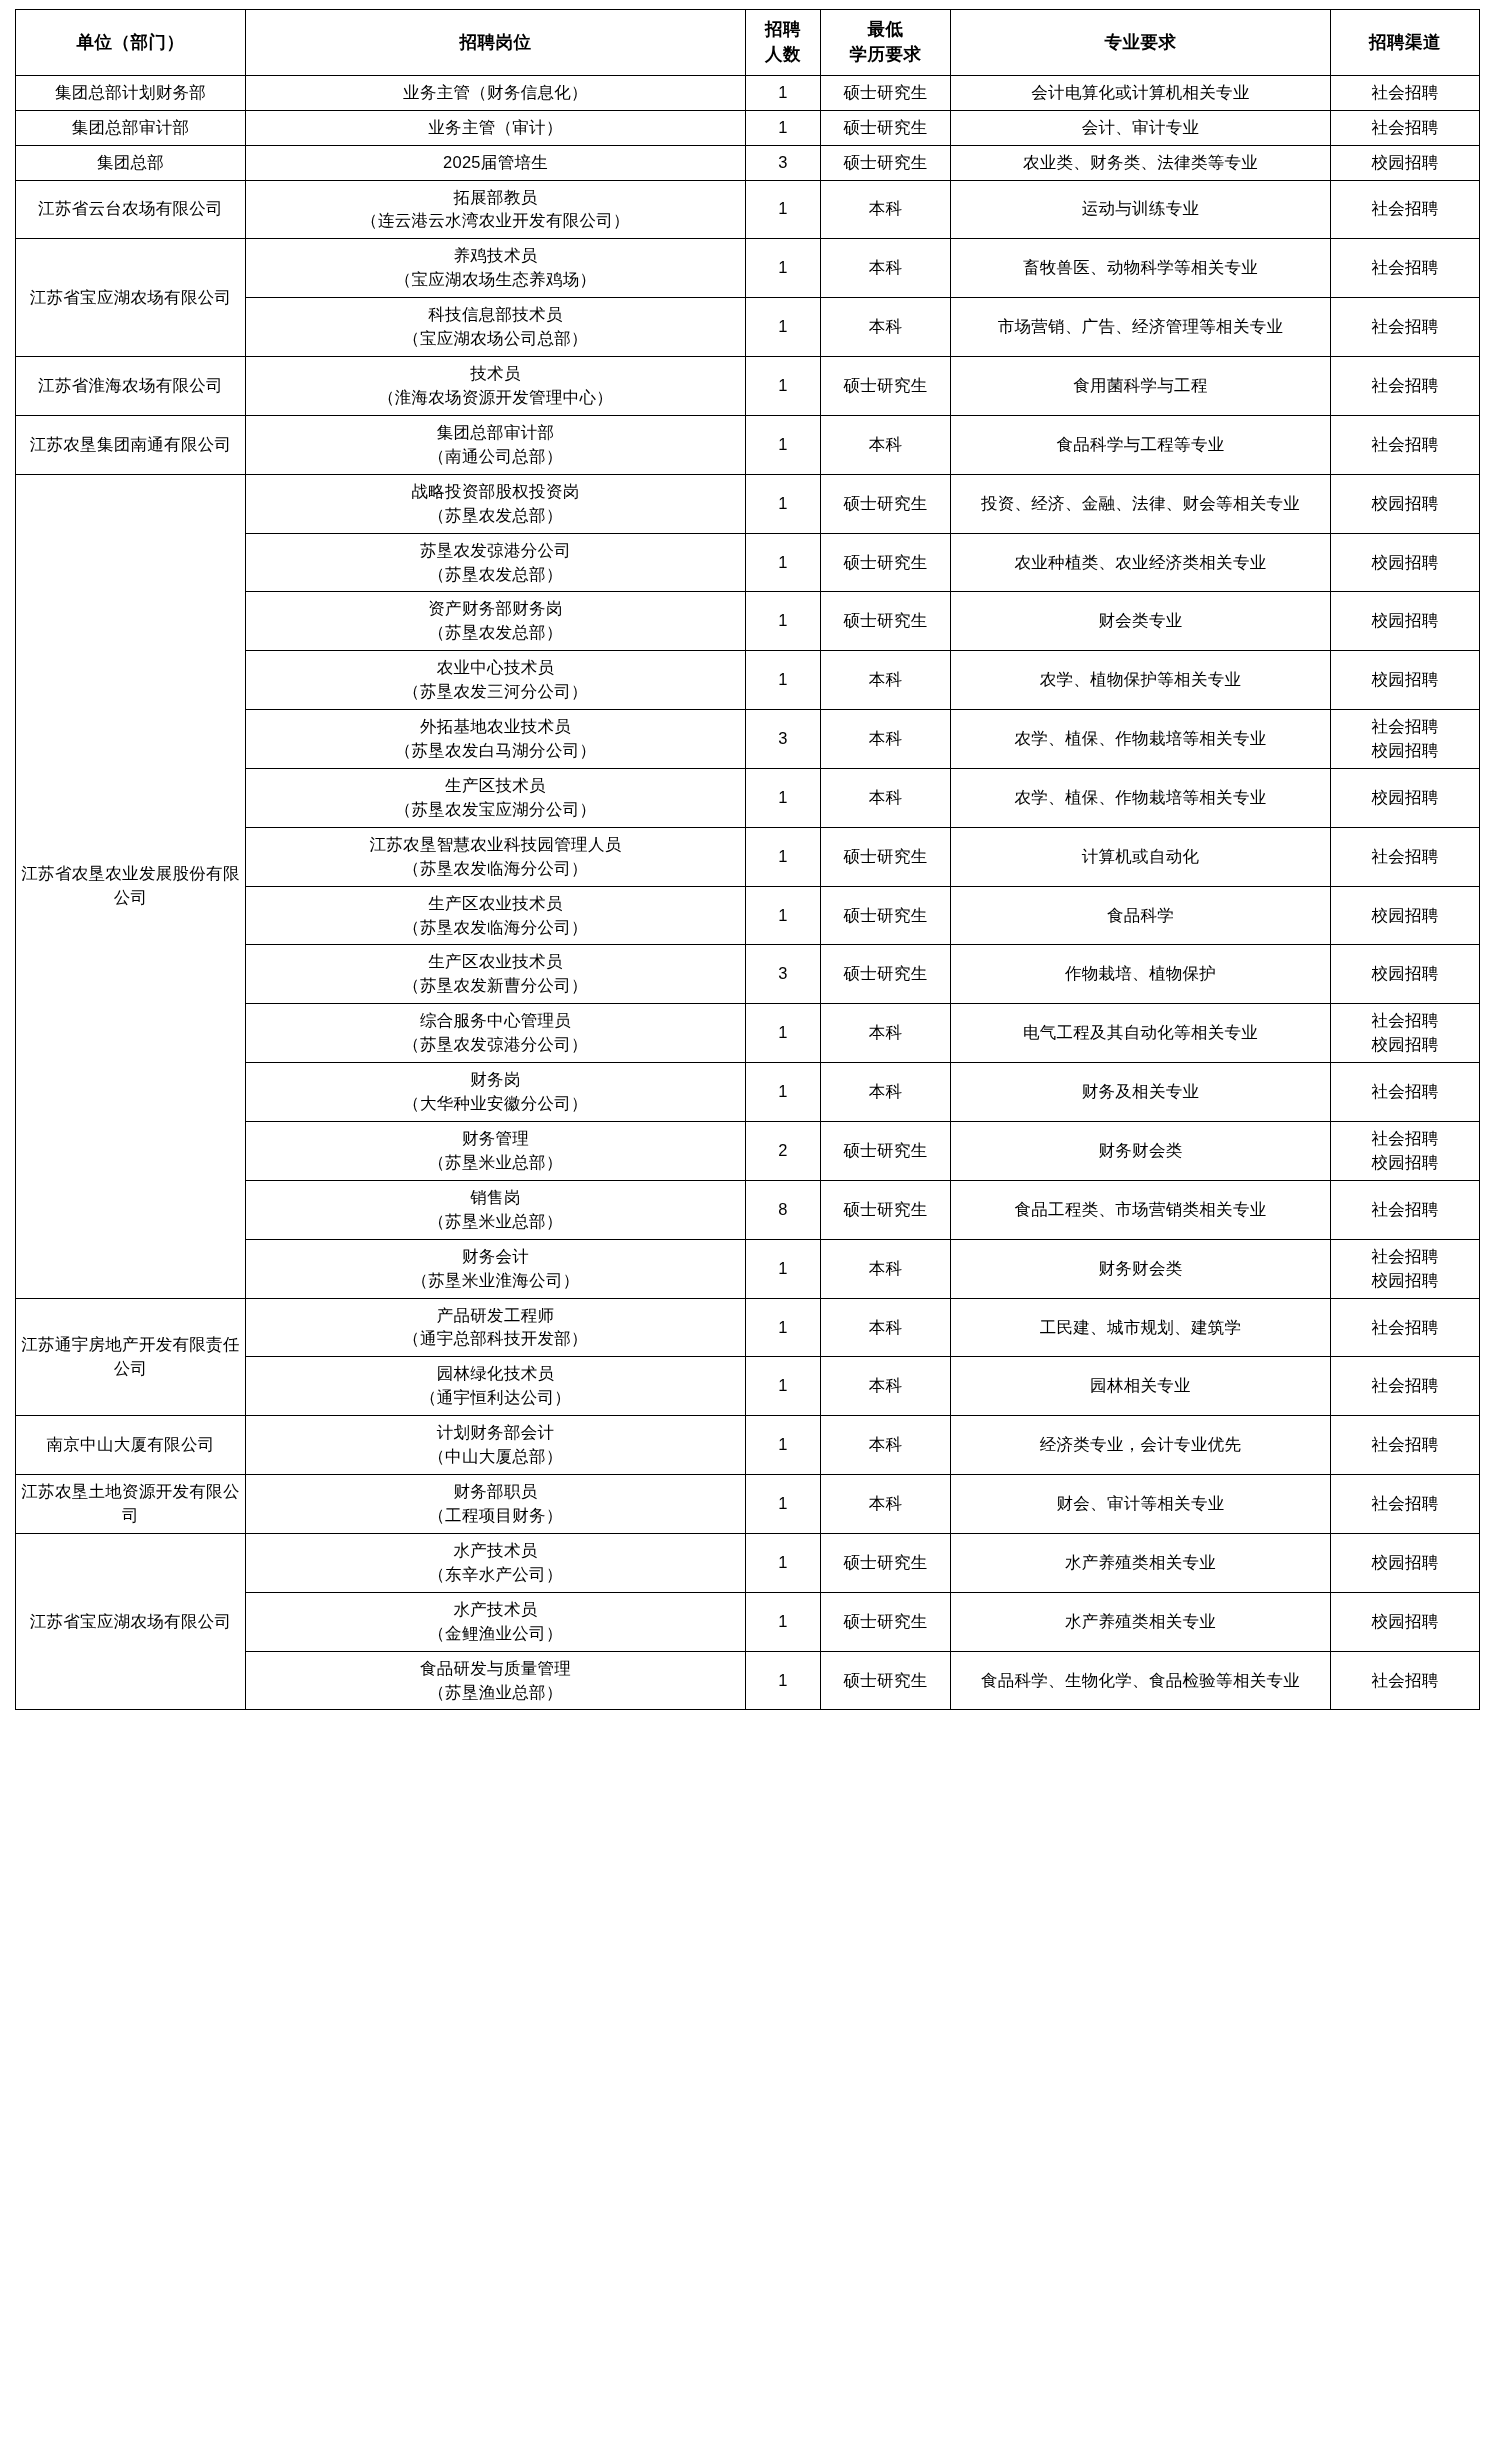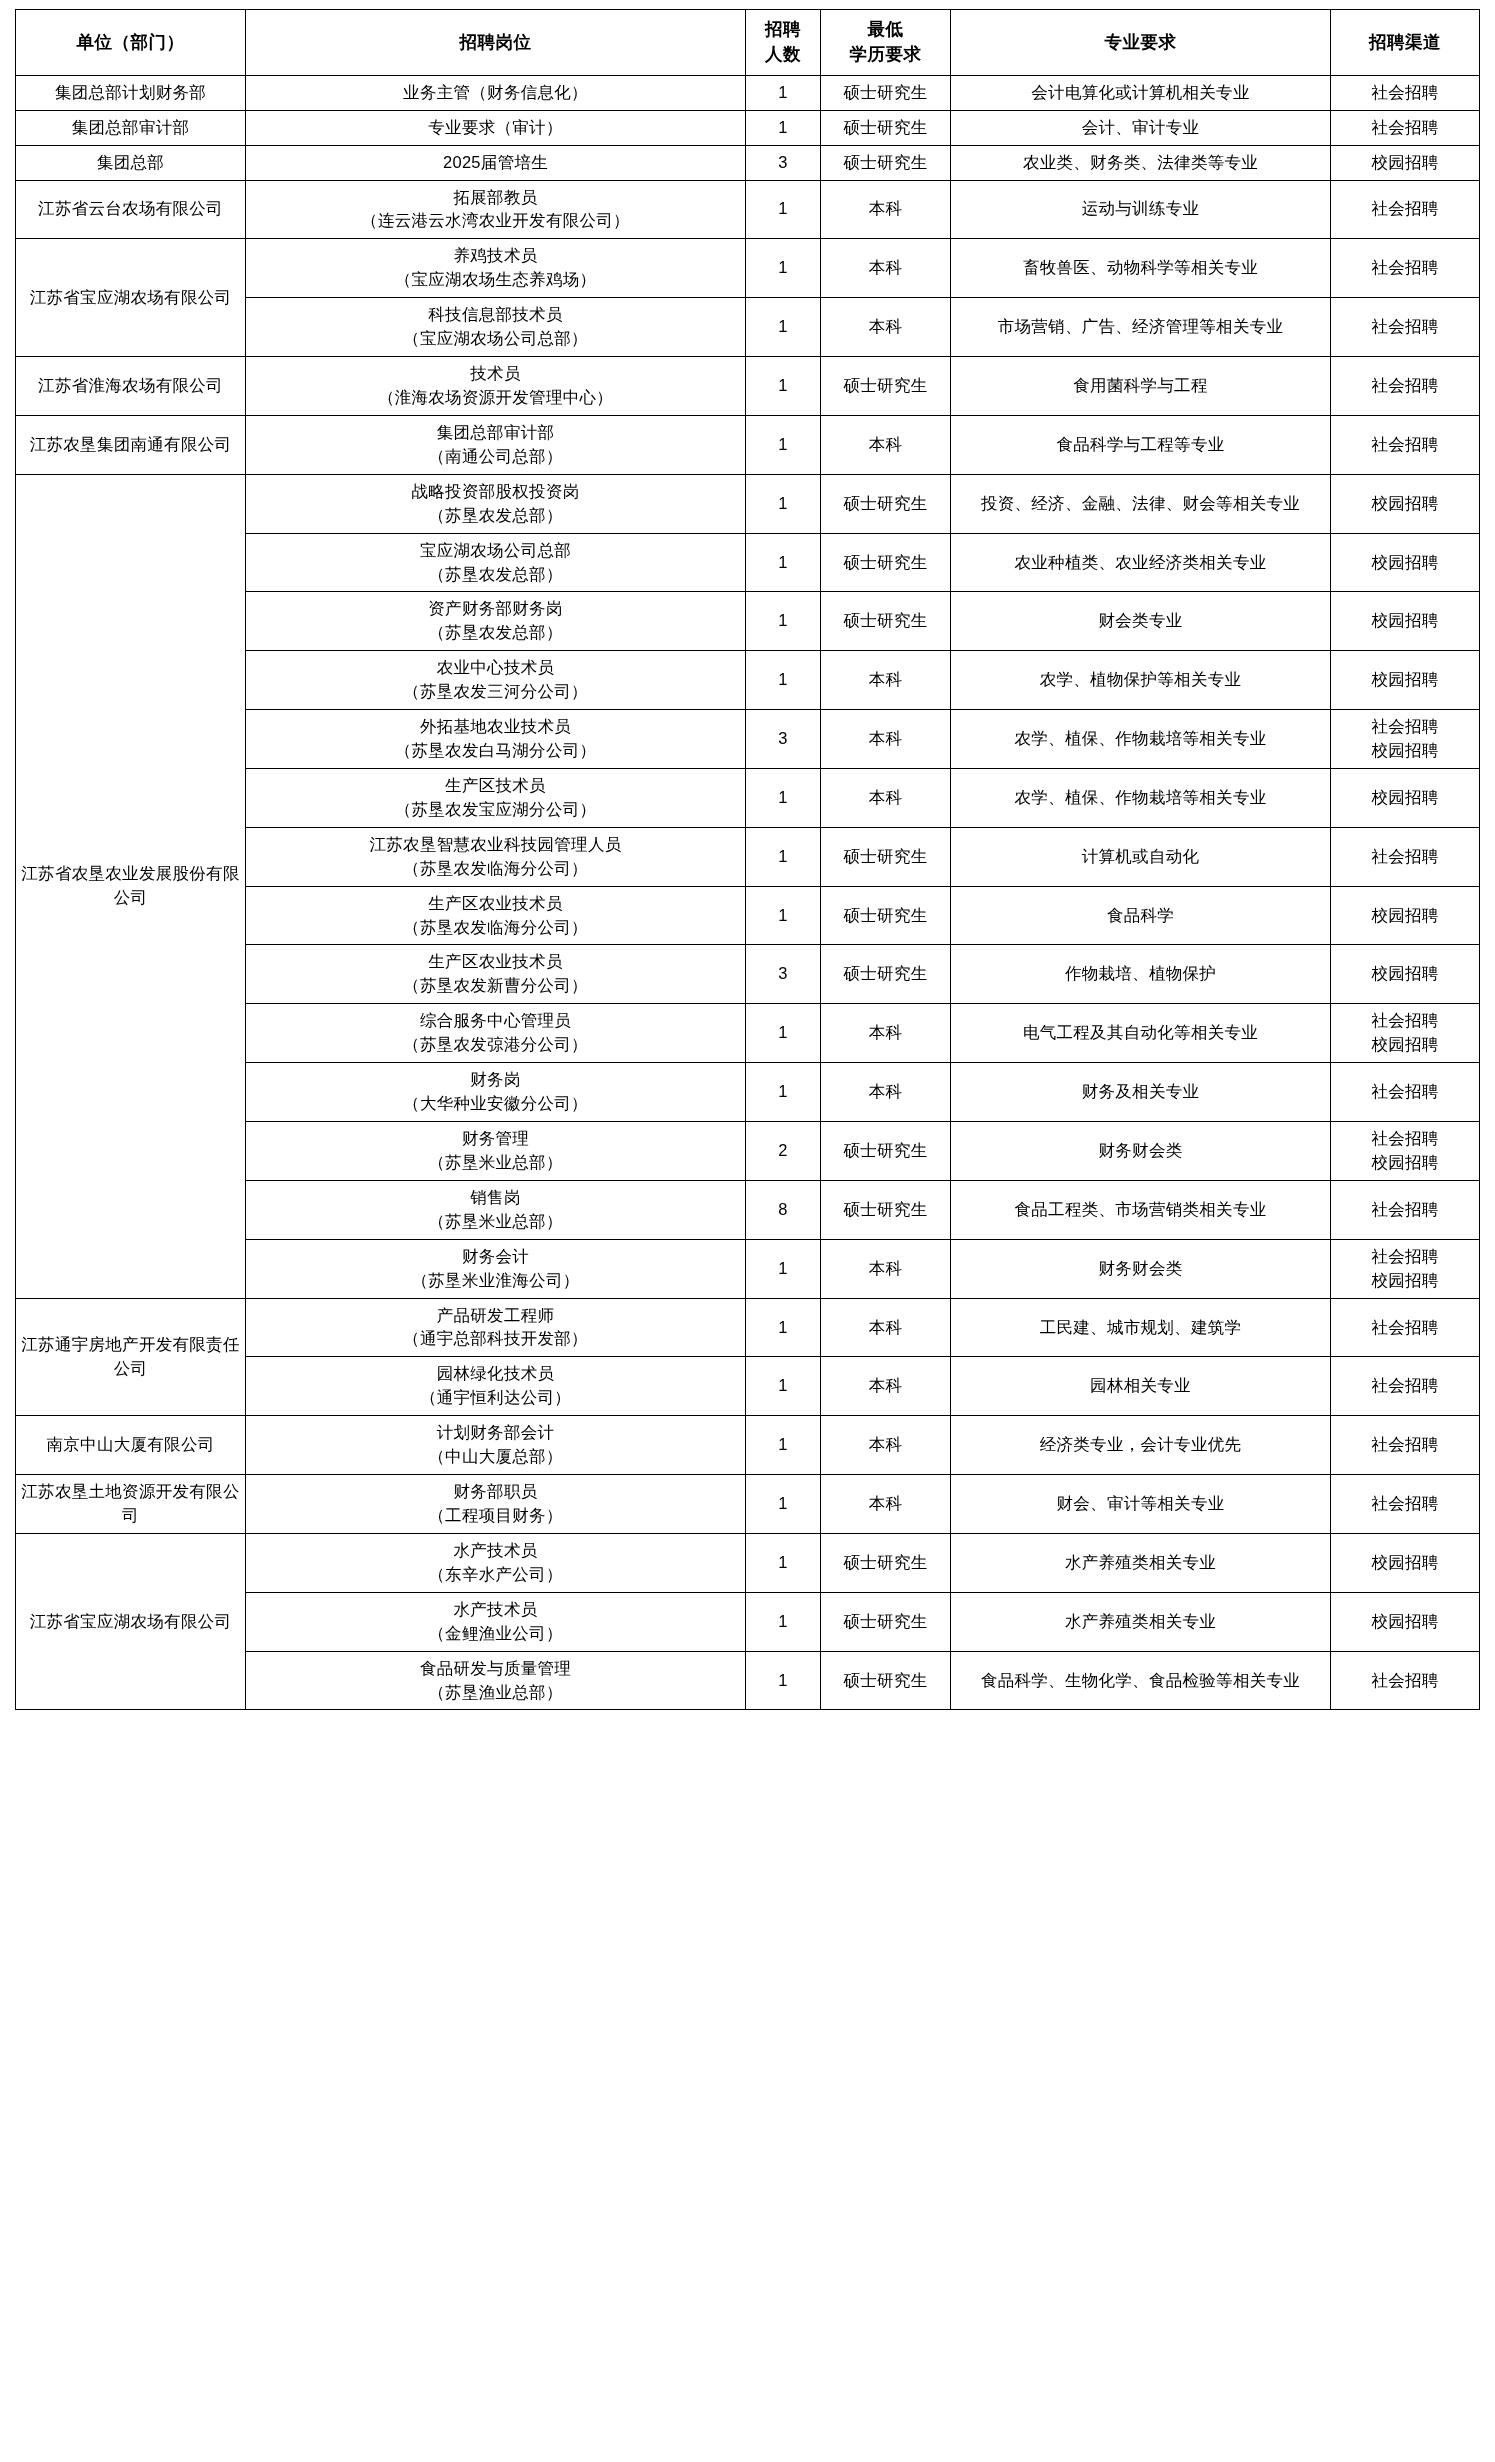--- a/index.html
+++ b/index.html
@@ -93,21 +93,21 @@
           <td>1</td>
           <td>硕士研究生</td>
           <td>会计电算化或计算机相关专业</td>
           <td>
             <span class="sub">社会招聘</span>
           </td>
         </tr>
         <tr>
           <td>集团总部审计部</td>
           <td>
-            <span class="sub">专业要求（审计）</span>
+            <span class="sub">业务主管（审计）</span>
           </td>
           <td>1</td>
           <td>硕士研究生</td>
           <td>会计、审计专业</td>
           <td>
             <span class="sub">社会招聘</span>
           </td>
         </tr>
         <tr>
           <td>集团总部</td>
@@ -193,21 +193,21 @@
           </td>
           <td>1</td>
           <td>硕士研究生</td>
           <td>投资、经济、金融、法律、财会等相关专业</td>
           <td>
             <span class="sub">校园招聘</span>
           </td>
         </tr>
         <tr>
           <td>
-            <span class="sub">宝应湖农场公司总部</span>
+            <span class="sub">苏垦农发弶港分公司</span>
             <span class="sub">（苏垦农发总部）</span>
           </td>
           <td>1</td>
           <td>硕士研究生</td>
           <td>农业种植类、农业经济类相关专业</td>
           <td>
             <span class="sub">校园招聘</span>
           </td>
         </tr>
         <tr>

